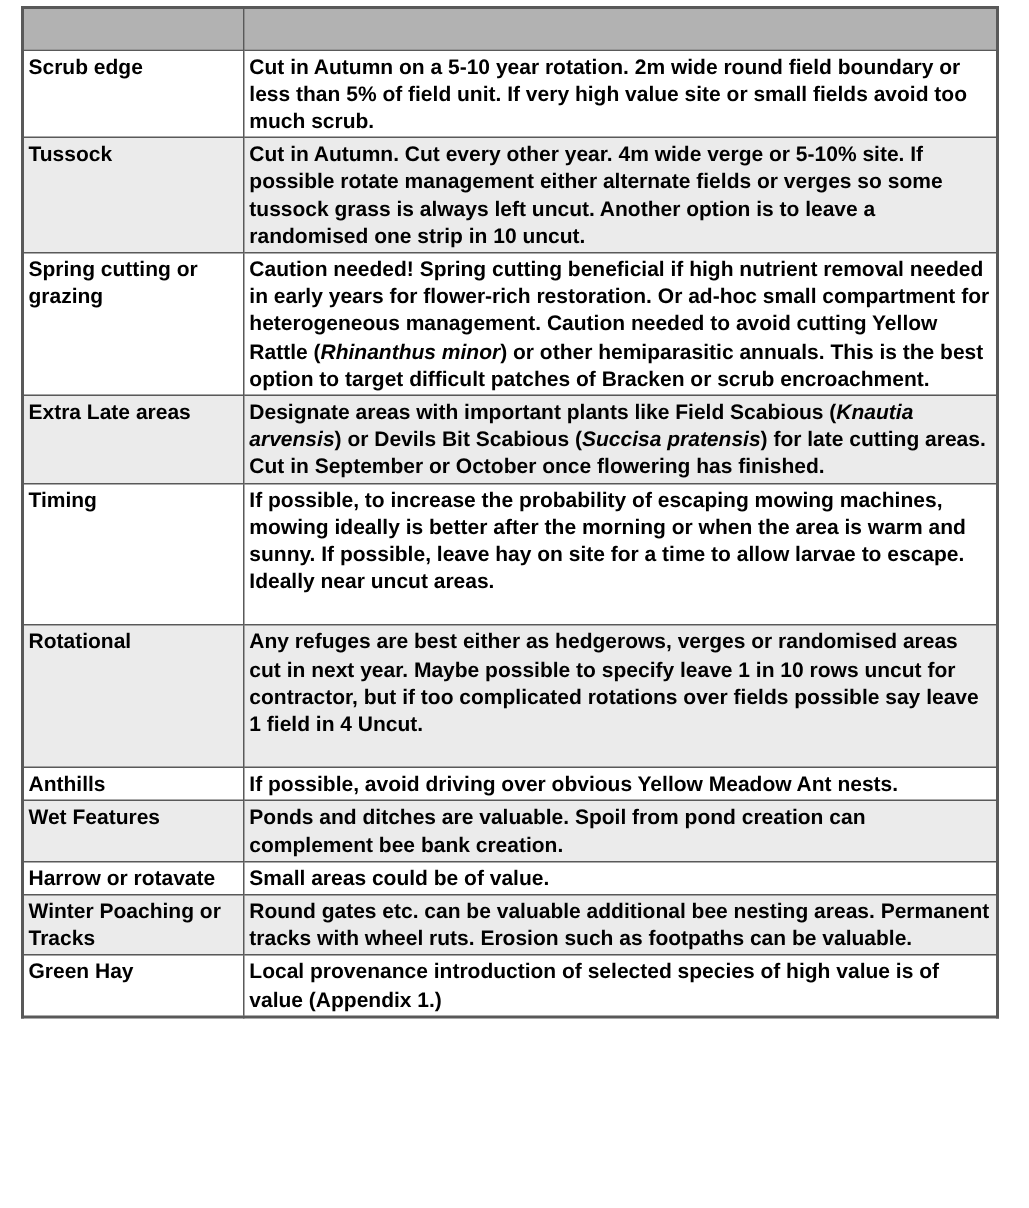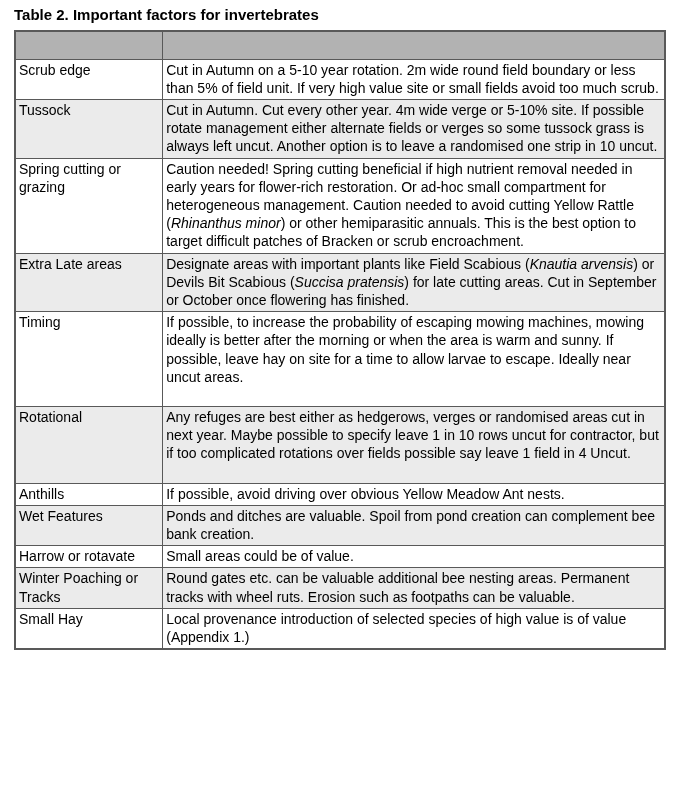--- a/index.html
+++ b/index.html
@@ -33,21 +33,21 @@
     border-collapse: collapse;
     table-layout: fixed;
     width: 652px;
     border: 2px solid var(--border-color);
   }
   .factors-table th,
   .factors-table td {
     border: 1px solid var(--border-color);
     vertical-align: top;
     text-align: left;
-    font-weight: normal;
+    font-weight: bold;
     font-size: 14px;
     line-height: 18.2px;
     padding: 1px 3px 2px 3px;
     margin-left: 16px;
   }
   .factors-table thead th {
     background: var(--header-bg);
     height: 28px;
   }
   .col-factor { width: 140px; }
@@ -57,21 +57,20 @@
   }
   .factors-table tbody tr.tall td {
     padding-bottom: 20px;
   }
   .species { font-style: italic; }
 </style>
 </head>
 <body>
 
 <div class="page">
-  <div class="doc-title">Table 2. Important factors for invertebrates</div>
 
   <table class="factors-table">
     <thead>
       <tr>
         <th class="col-factor"></th>
         <th class="col-desc"></th>
       </tr>
     </thead>
     <tbody id="table-body">
         <tr>
@@ -108,18 +107,18 @@
         </tr>
         <tr>
           <td class="col-factor">Harrow or rotavate</td>
           <td class="col-desc"><span>Small areas could be of value.</span></td>
         </tr>
         <tr>
           <td class="col-factor">Winter Poaching or Tracks</td>
           <td class="col-desc"><span>Round gates etc. can be valuable additional bee nesting areas. Permanent tracks with wheel ruts. Erosion such as footpaths can be valuable.</span></td>
         </tr>
         <tr>
-          <td class="col-factor">Small Hay</td>
+          <td class="col-factor">Green Hay</td>
           <td class="col-desc"><span>Local provenance introduction of selected species of high value is of value (Appendix 1.)</span></td>
         </tr>
       </tbody>
   </table>
 </div>
 
 </body></html>

